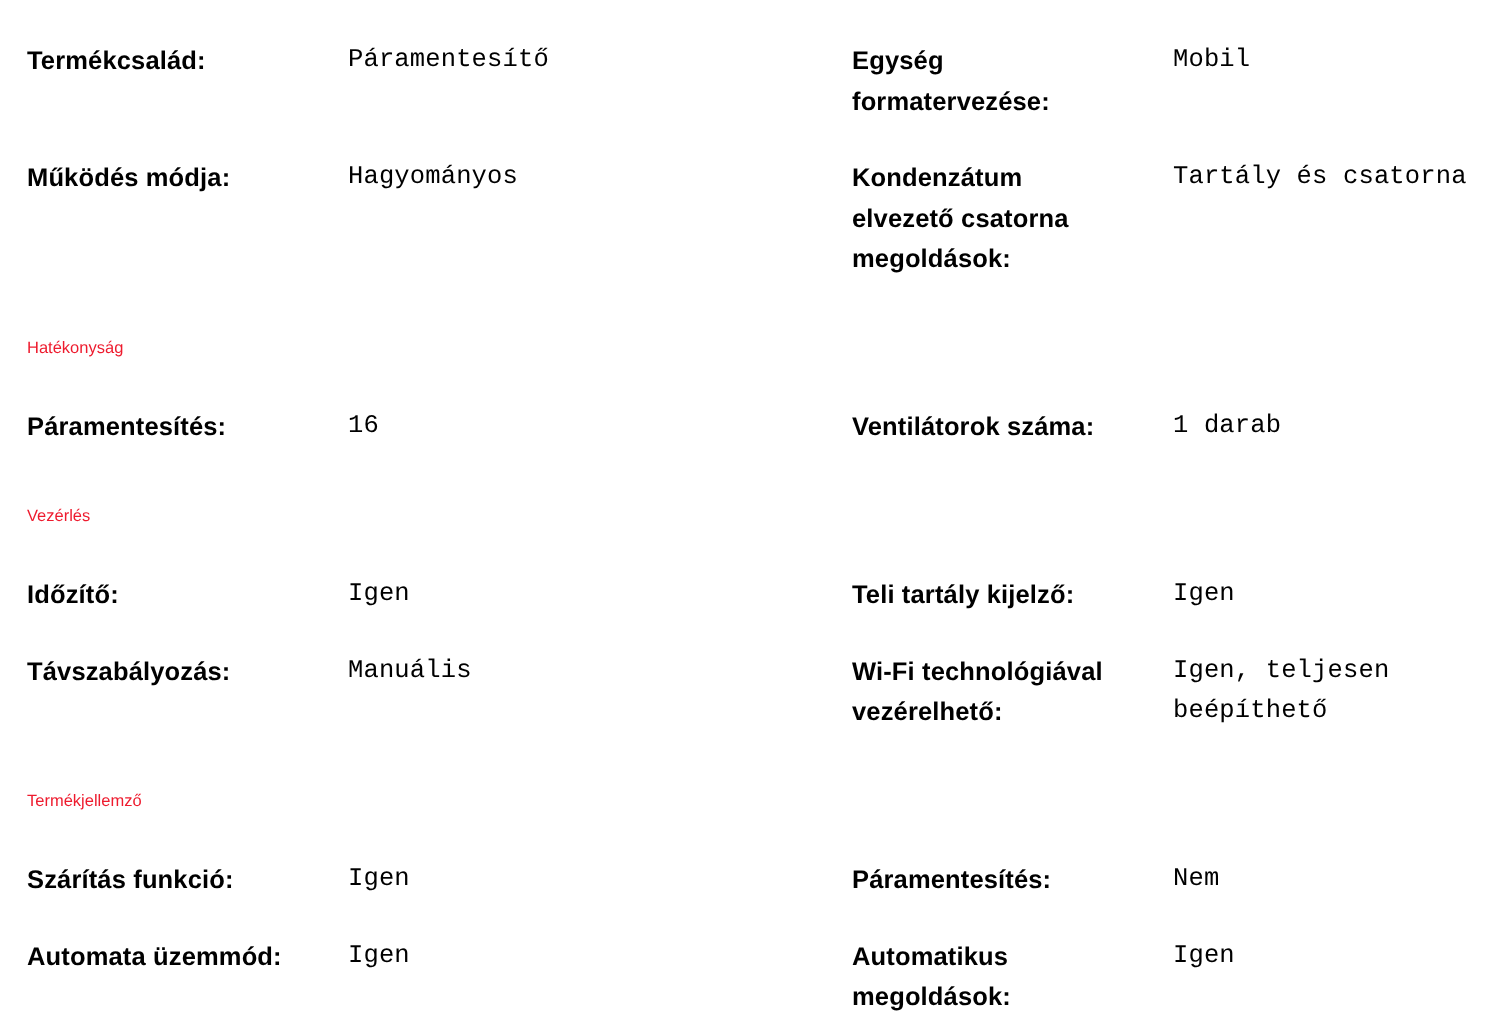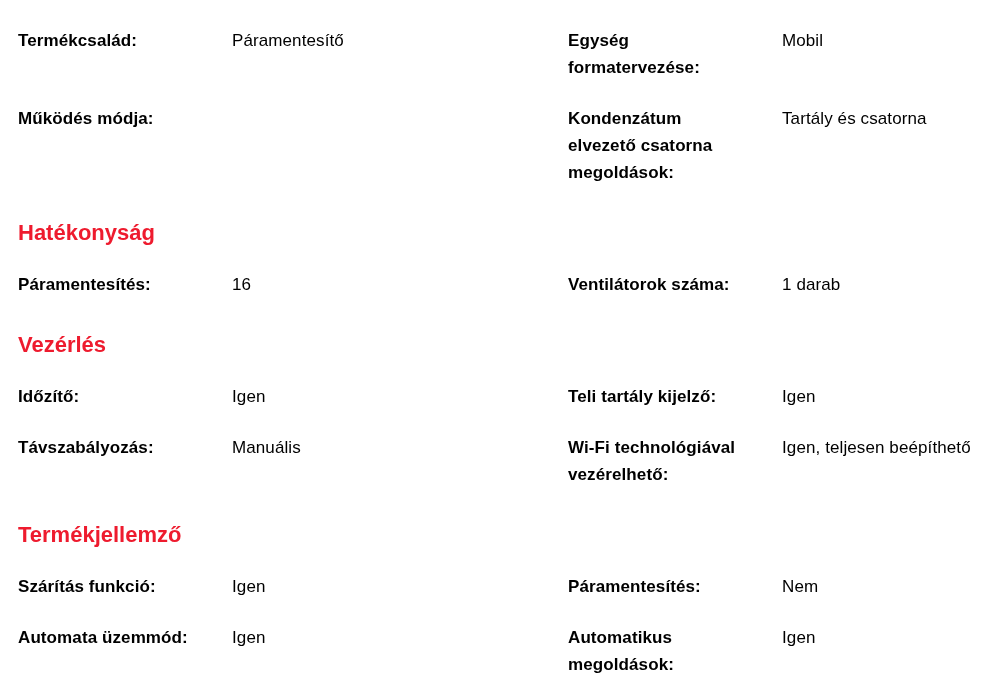--- a/index.html
+++ b/index.html
@@ -18,22 +18,22 @@
     font-family: "Liberation Sans", sans-serif;
     font-size: 17px;
     line-height: 27px;
     overflow: hidden;
   }
   .specs {
     padding: 27px 20px 0 18px;
   }
   .section-title {
     color: var(--accent);
-    font-weight: 700;
-    font-size: 22px;
+    font-weight: 400;
+    font-size: 11px;
     line-height: 27px;
     margin: 33px 0 25px 0;
   }
   .spec-row {
     display: grid;
     grid-template-columns: 550px 1fr;
     margin: 0 0 24px 0;
   }
   .spec-pair {
     display: grid;
@@ -43,20 +43,21 @@
   .spec-label {
     font-weight: 700;
     white-space: pre-line;
     padding-right: 10px;
     letter-spacing: 0.1px;
   }
   .spec-value {
     font-weight: 400;
     white-space: pre-line;
     letter-spacing: 0.1px;
+    font-family: Liberation Mono, monospace;
   }
 </style>
 </head>
 <body>
 
 <main class="specs">
 
   <section>
     <div class="spec-row">
       <div class="spec-pair">
@@ -65,20 +66,21 @@
       </div>
       <div class="spec-pair">
         <div class="spec-label">Egység
 formatervezése:</div>
         <div class="spec-value">Mobil</div>
       </div>
     </div>
     <div class="spec-row">
       <div class="spec-pair">
         <div class="spec-label">Működés módja:</div>
+        <div class="spec-value">Hagyományos</div>
       </div>
       <div class="spec-pair">
         <div class="spec-label">Kondenzátum
 elvezető csatorna
 megoldások:</div>
         <div class="spec-value">Tartály és csatorna</div>
       </div>
     </div>
   </section>
 

